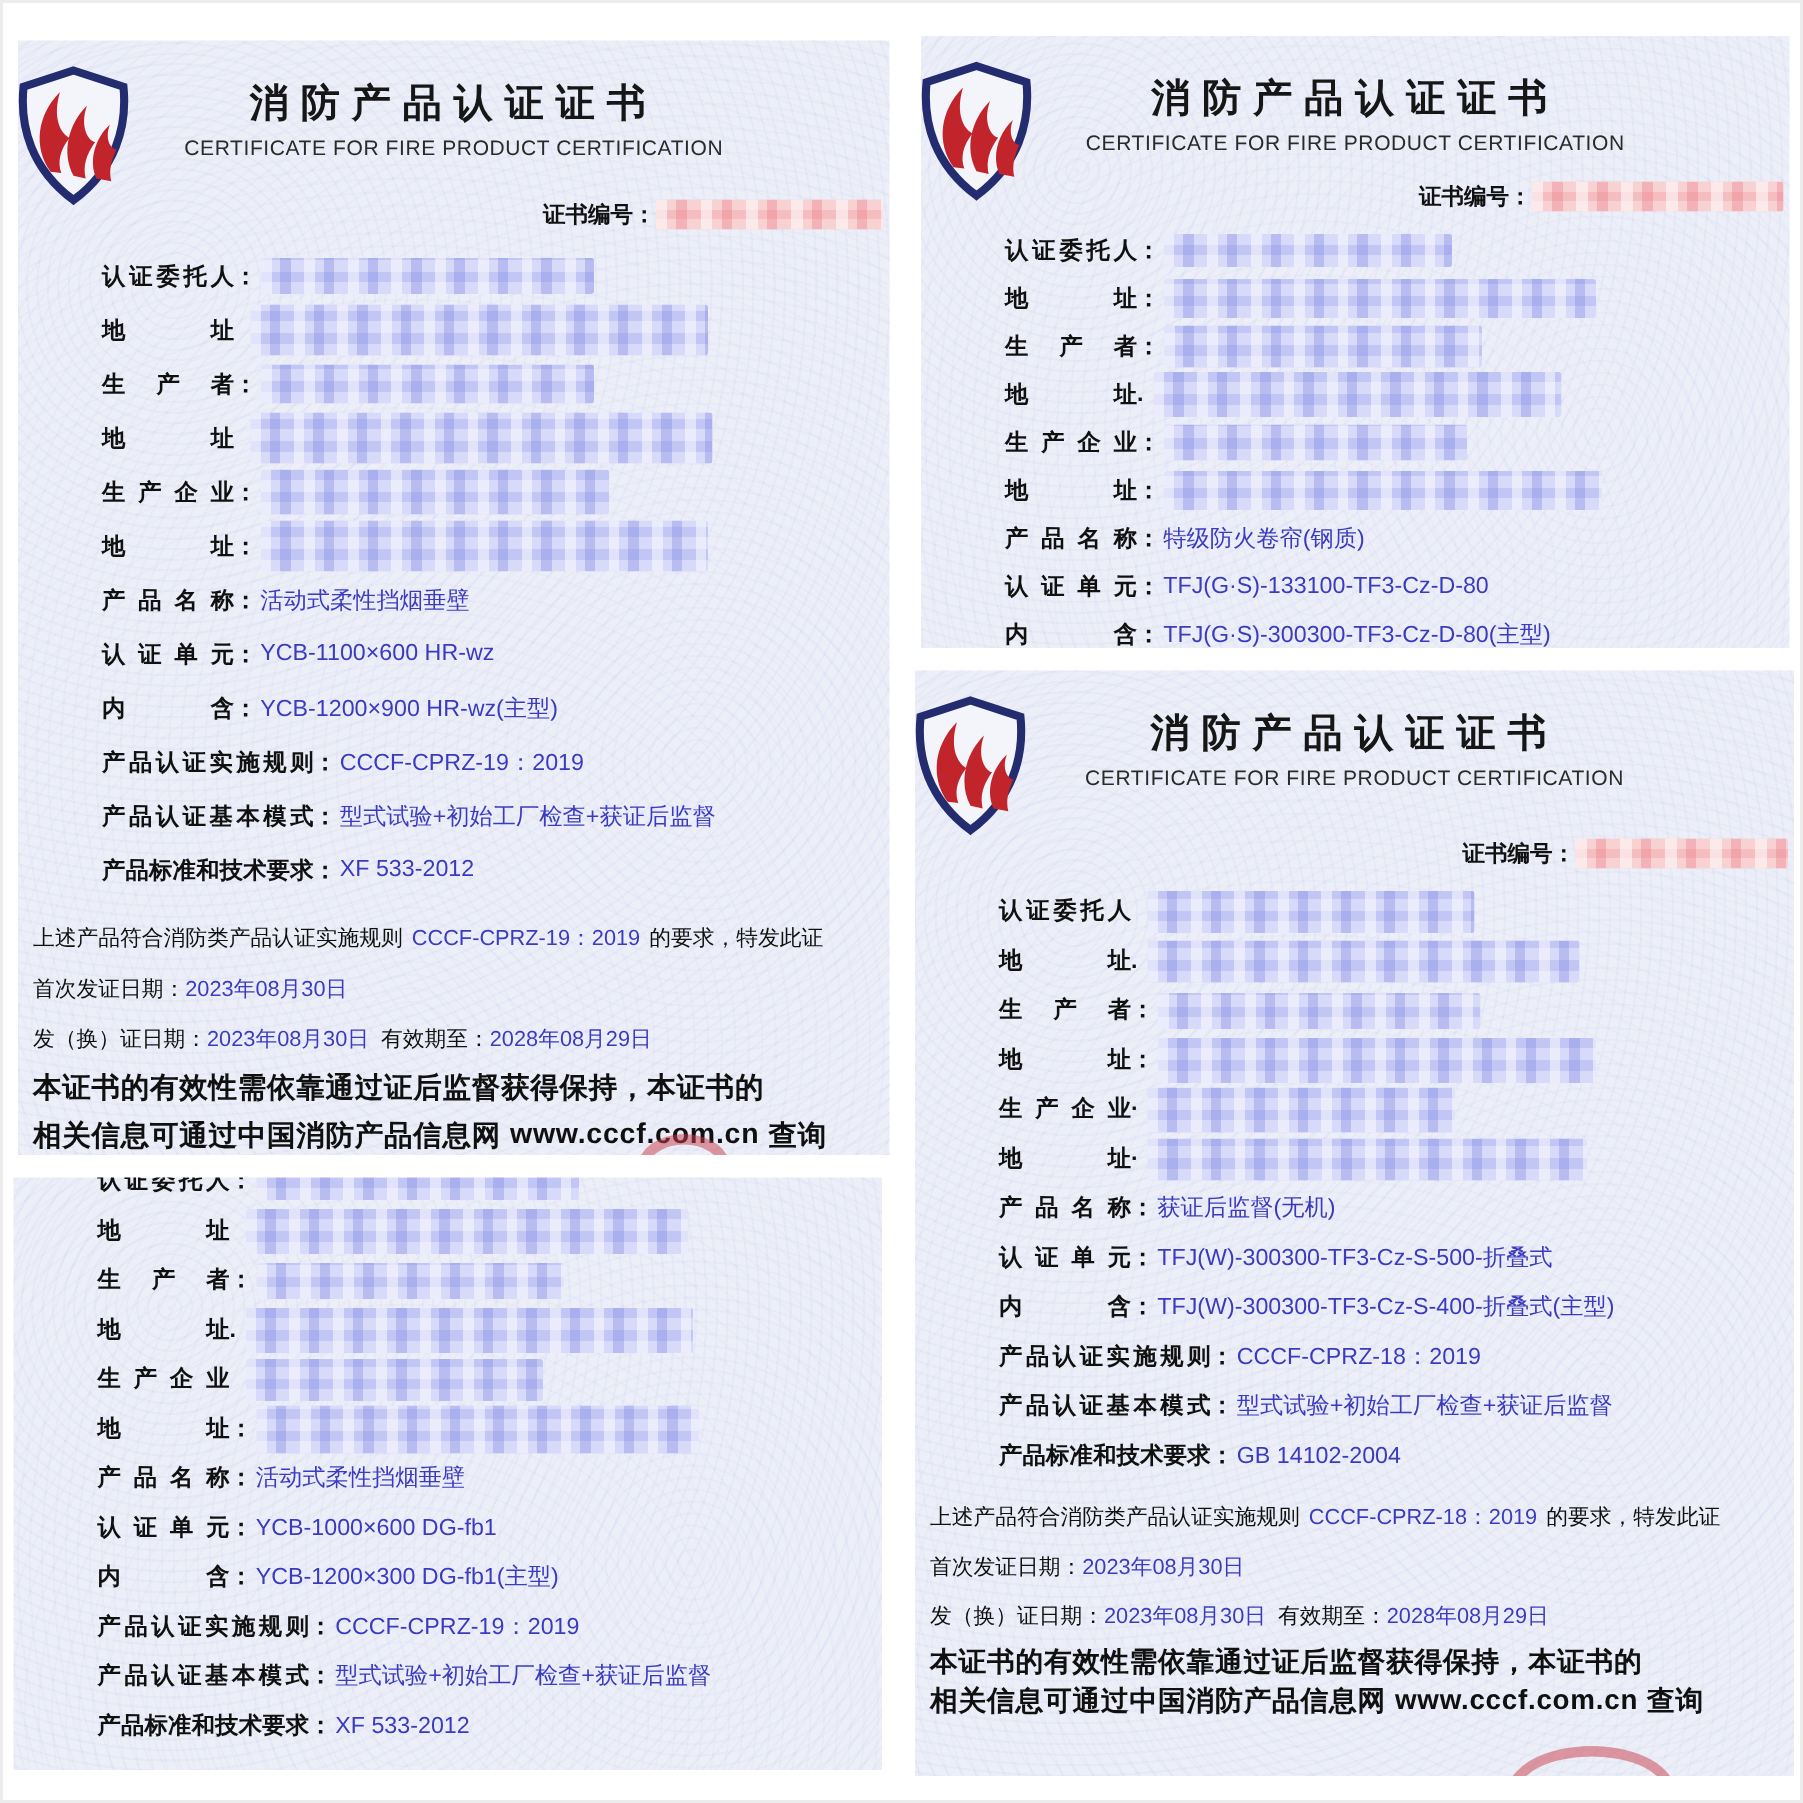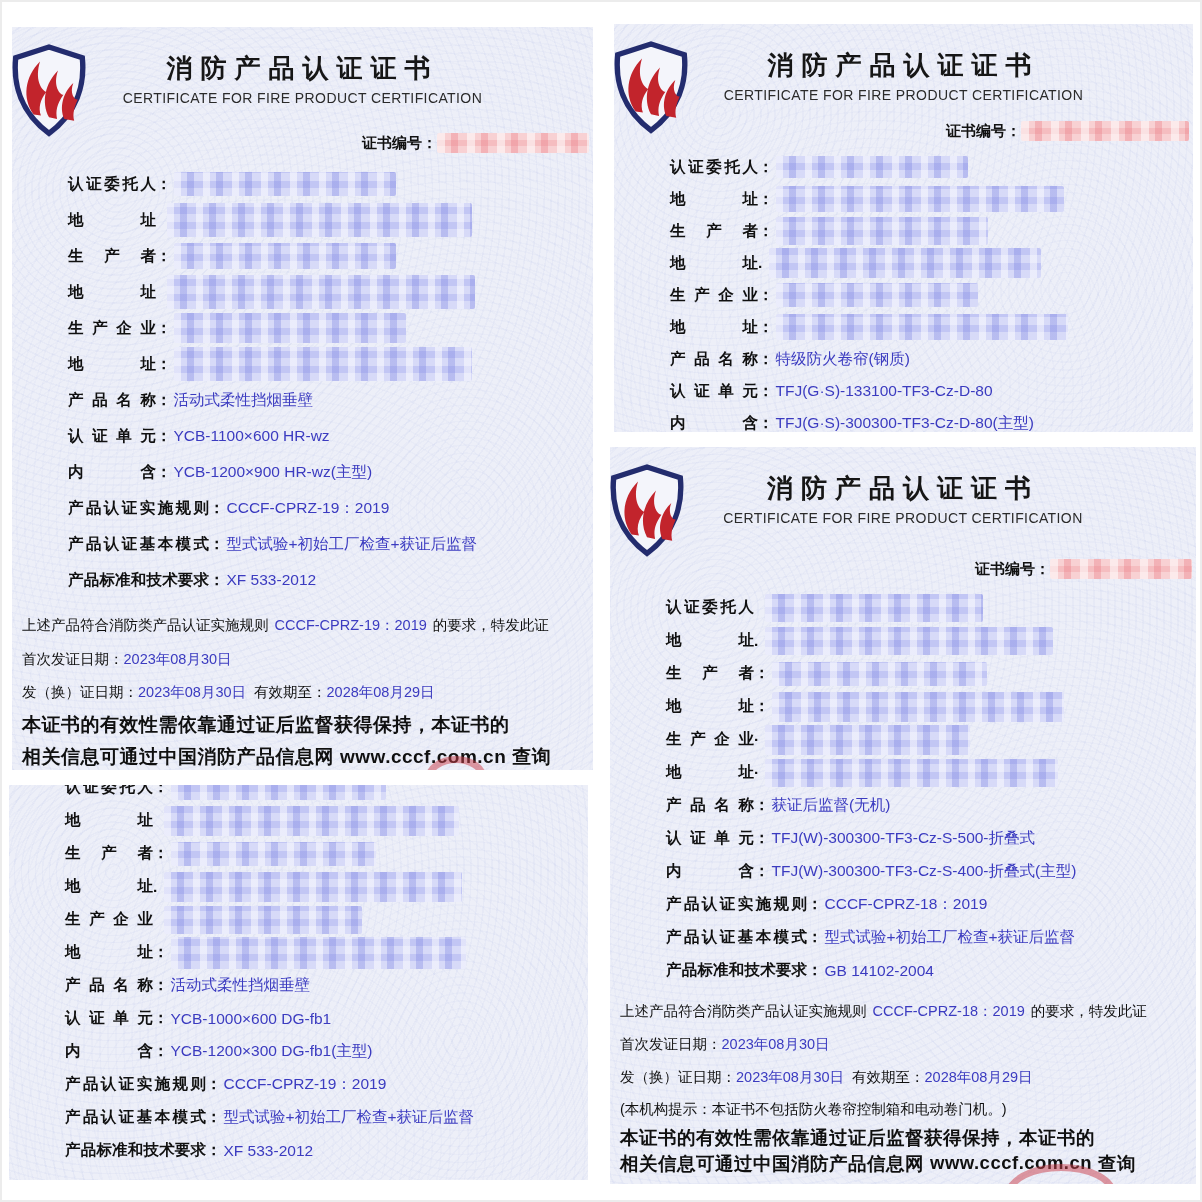--- a/index.html
+++ b/index.html
@@ -357,21 +357,20 @@
     <div class="line" style="height:33px">
         <span>首次发证日期：</span>
         <span class="val">2023年08月30日</span>
       </div>
     <div class="line" style="height:33px">
         <span>发（换）证日期：</span>
         <span class="val">2023年08月30日</span>
         <span class="ml">有效期至：</span>
         <span class="val">2028年08月29日</span>
       </div>
-    <div class="line" style="height:30px">(本机构提示：本证书不包括防火卷帘控制箱和电动卷门机。)</div>
     <div class="line bold-d" style="height:26px">
         <span>本证书的有效性需依靠通过证后监督获得保持，本证书的</span>
       </div>
     <div class="line bold-d" style="height:26px">
         <span>相关信息可通过中国消防产品信息网</span>
         <span class="mx">www.cccf.com.cn</span>
         <span>查询</span>
       </div>
   </div>
   <div class="stamp" id="stamp-d"></div>

